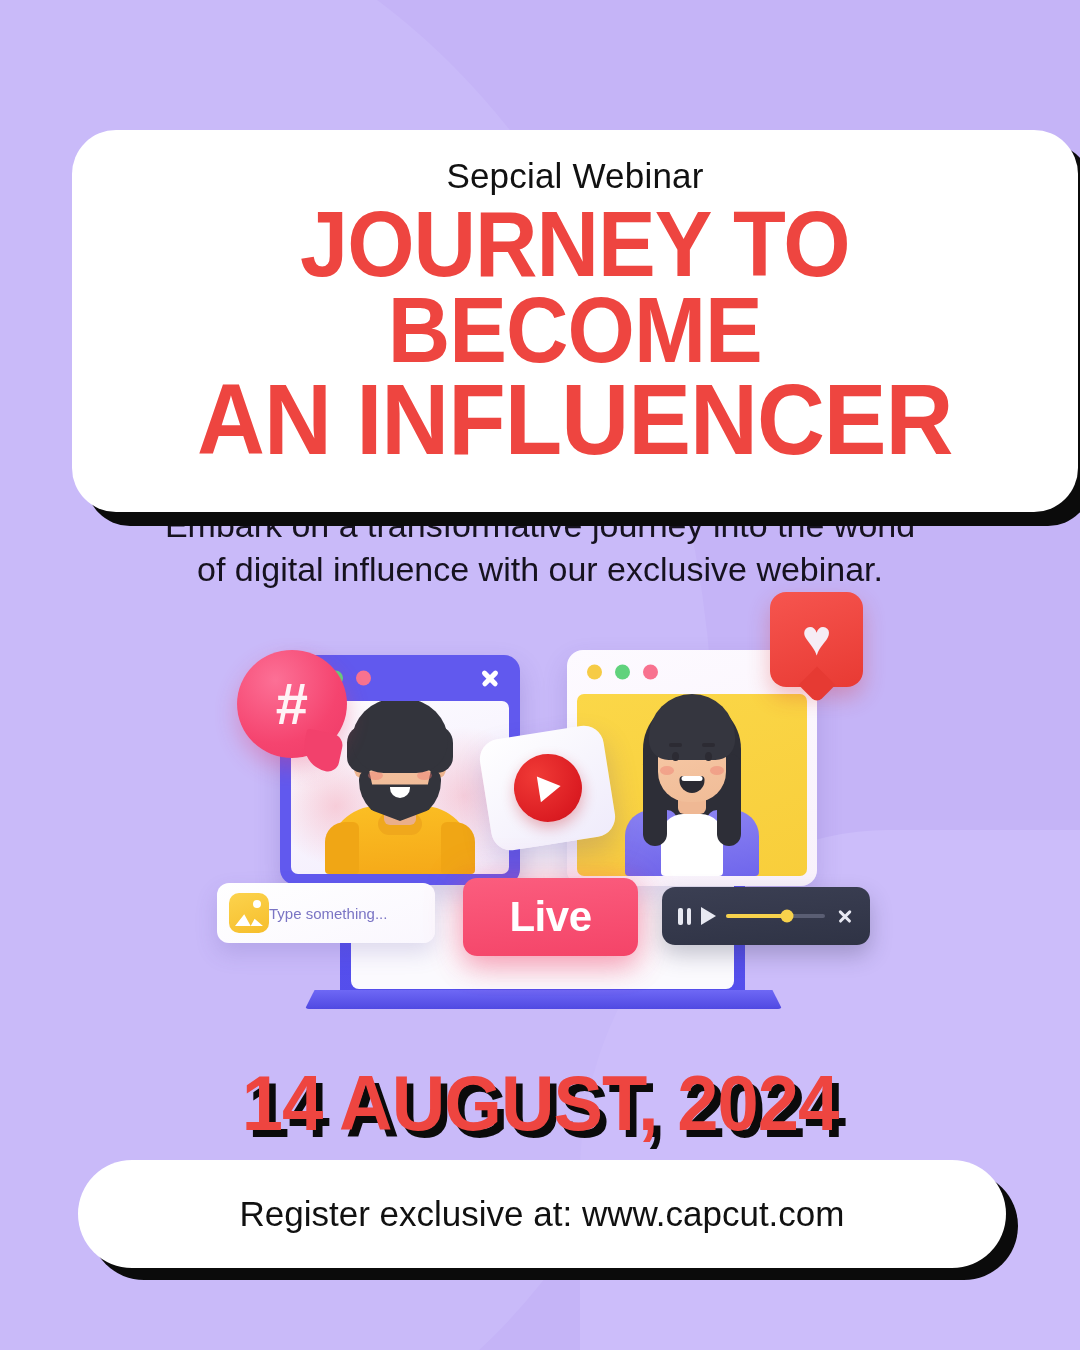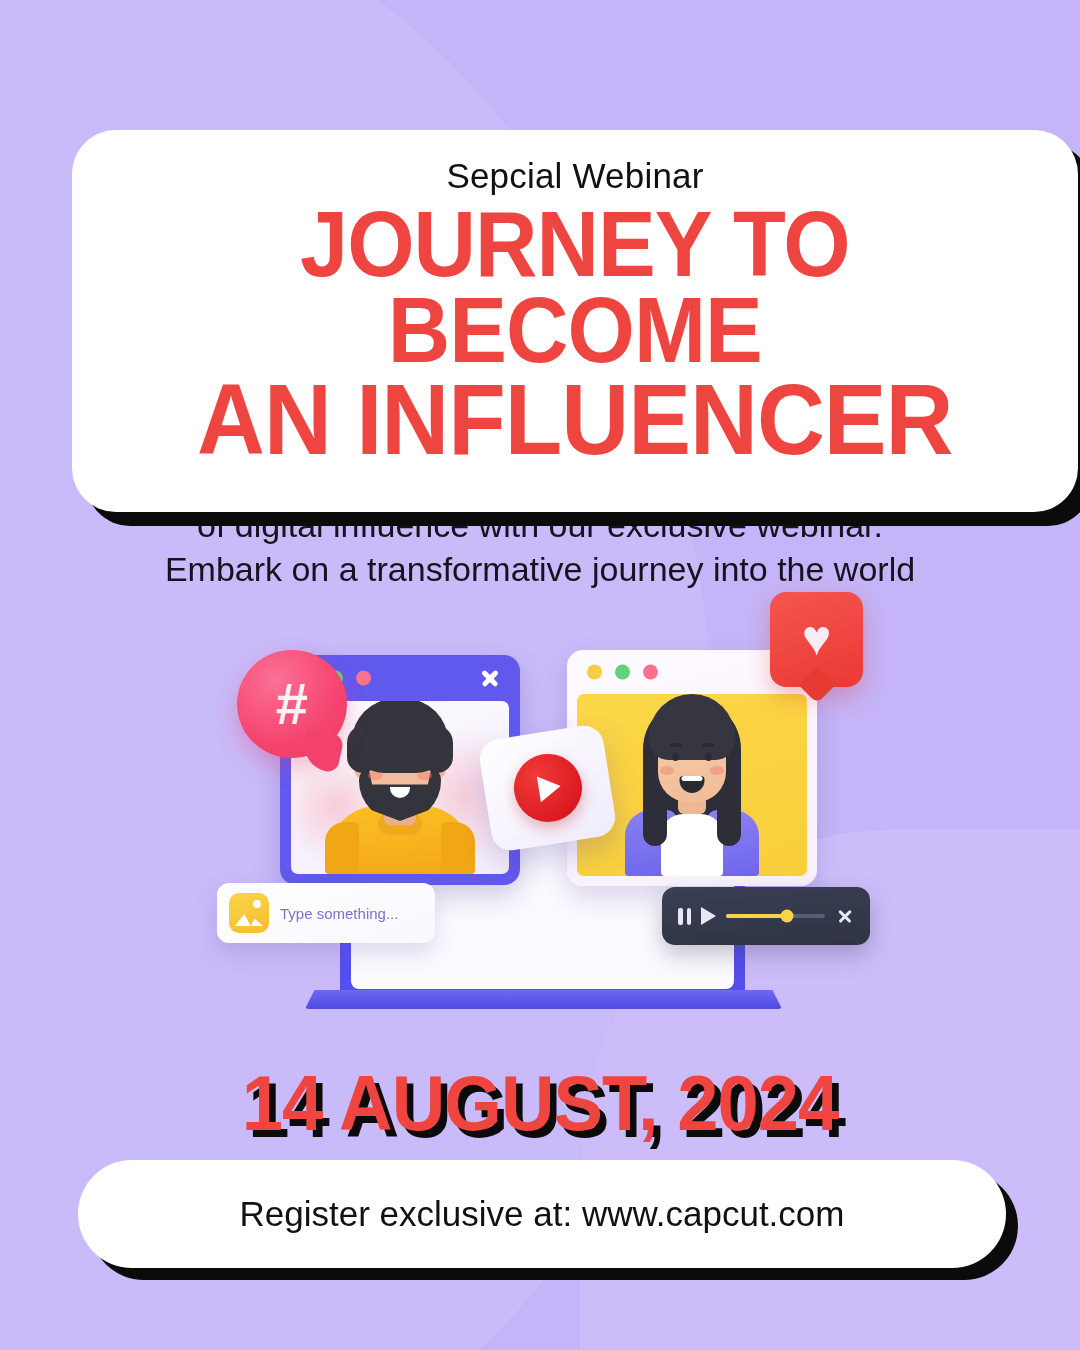--- a/index.html
+++ b/index.html
@@ -353,21 +353,21 @@
     border-bottom:13px solid transparent;
   }
 
   
   .type-input {
     position:absolute; left:22px; top:283px;
     width:218px; height:60px;
     background:linear-gradient(160deg,#FFFFFF 0%,#FAF7FE 100%);
     border-radius:12px;
     box-shadow:0 10px 22px rgba(90,70,160,.18);
-    display:flex; align-items:center; gap:11px; padding-left:12px;
+    display:flex; align-items:center; padding-left:12px;
     z-index:11;
   }
   .img-icon {
     width:40px; height:40px; border-radius:10px;
     background:linear-gradient(160deg,#FCD34D 0%,#F6BE2C 100%);
     position:relative; flex:0 0 auto;
   }
   .img-icon .sun { position:absolute; right:8px; top:7px; width:8px; height:8px; background:#fff; border-radius:50%; }
   .img-icon .mtn {
     position:absolute; left:6px; bottom:7px; width:28px; height:15px;
@@ -457,22 +457,22 @@
 <div class="title-card">
   <div class="kicker">Sepcial Webinar</div>
   <div class="headline">
     <div class="l1">JOURNEY TO</div>
     <div class="l2">BECOME</div>
     <div class="l3">AN INFLUENCER</div>
   </div>
 </div>
 
 <div class="subtitle">
+  <div>Embark on a transformative journey into the world</div>
   <div>of digital influence with our exclusive webinar.</div>
-  <div>Embark on a transformative journey into the world</div>
 </div>
 
 <div class="illus">
 
   <div class="laptop-body"></div>
   <div class="laptop-screen"></div>
   <div class="laptop-notch"></div>
   <div class="laptop-foot"></div>
 
   <div class="win-left">
@@ -555,20 +555,23 @@
   </div>
 
   <div class="type-input">
     <div class="img-icon">
       <div class="sun"></div>
       <div class="mtn"></div>
     </div>
     <div class="type-text">Type something...</div>
   </div>
 
+  <div class="live-btn">
+    <span class="live-text">Live</span>
+  </div>
 
   <div class="player-bar">
     <div class="pause-icon">
         <span></span>
         <span></span>
       </div>
     <div class="play-sm"></div>
     <div class="track">
       <div class="fill" style="width: 62%;"></div>
       <div class="knob" style="left: 62%;"></div>

